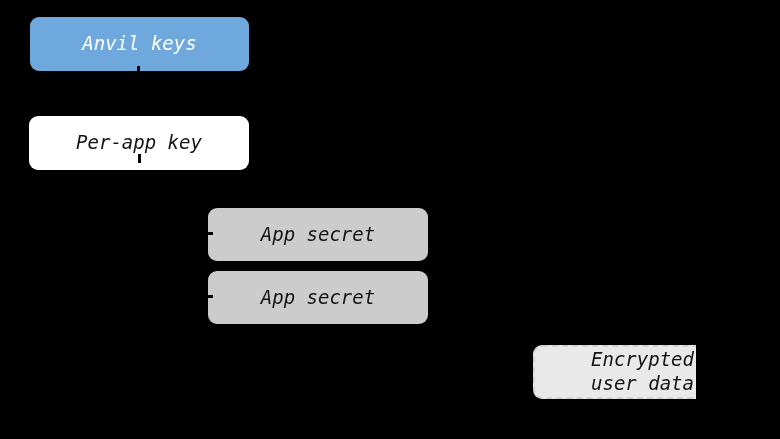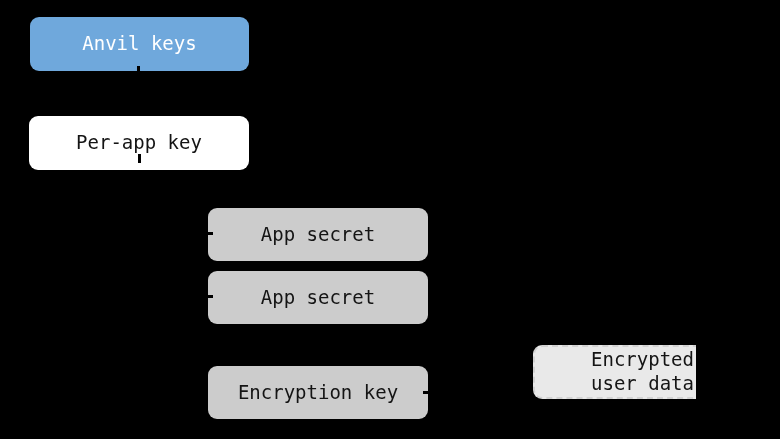--- a/index.html
+++ b/index.html
@@ -7,20 +7,21 @@
     padding: 0;
     background: #000;
   }
   .canvas {
     position: relative;
     width: 696px;
     height: 439px;
     background: var(--background, #000);
     overflow: hidden;
     font-family: "DejaVu Sans Mono", "Liberation Mono", monospace;
+    font-style: italic;
   }
   .node {
     position: absolute;
     display: flex;
     align-items: center;
     justify-content: center;
     text-align: center;
     font-size: 19px;
     line-height: 1.25;
     border-radius: 9px;
@@ -75,21 +76,20 @@
 <div class="canvas">
 
   <div class="node node--anvil-keys">Anvil keys</div>
 
   <div class="node node--per-app-key">Per-app key</div>
 
   <div class="node node--app-secret-1">App secret</div>
 
   <div class="node node--app-secret-2">App secret</div>
 
-  <div class="node node--encryption-key">Encryption key</div>
 
   <div class="node node--encrypted-user-data">Encrypted
 user data</div>
 
   <div class="stub stub--anvil-bottom"></div>
   <div class="stub stub--perapp-bottom"></div>
   <div class="stub stub--secret1-left"></div>
   <div class="stub stub--secret2-left"></div>
   <div class="stub stub--enckey-right"></div>
 

